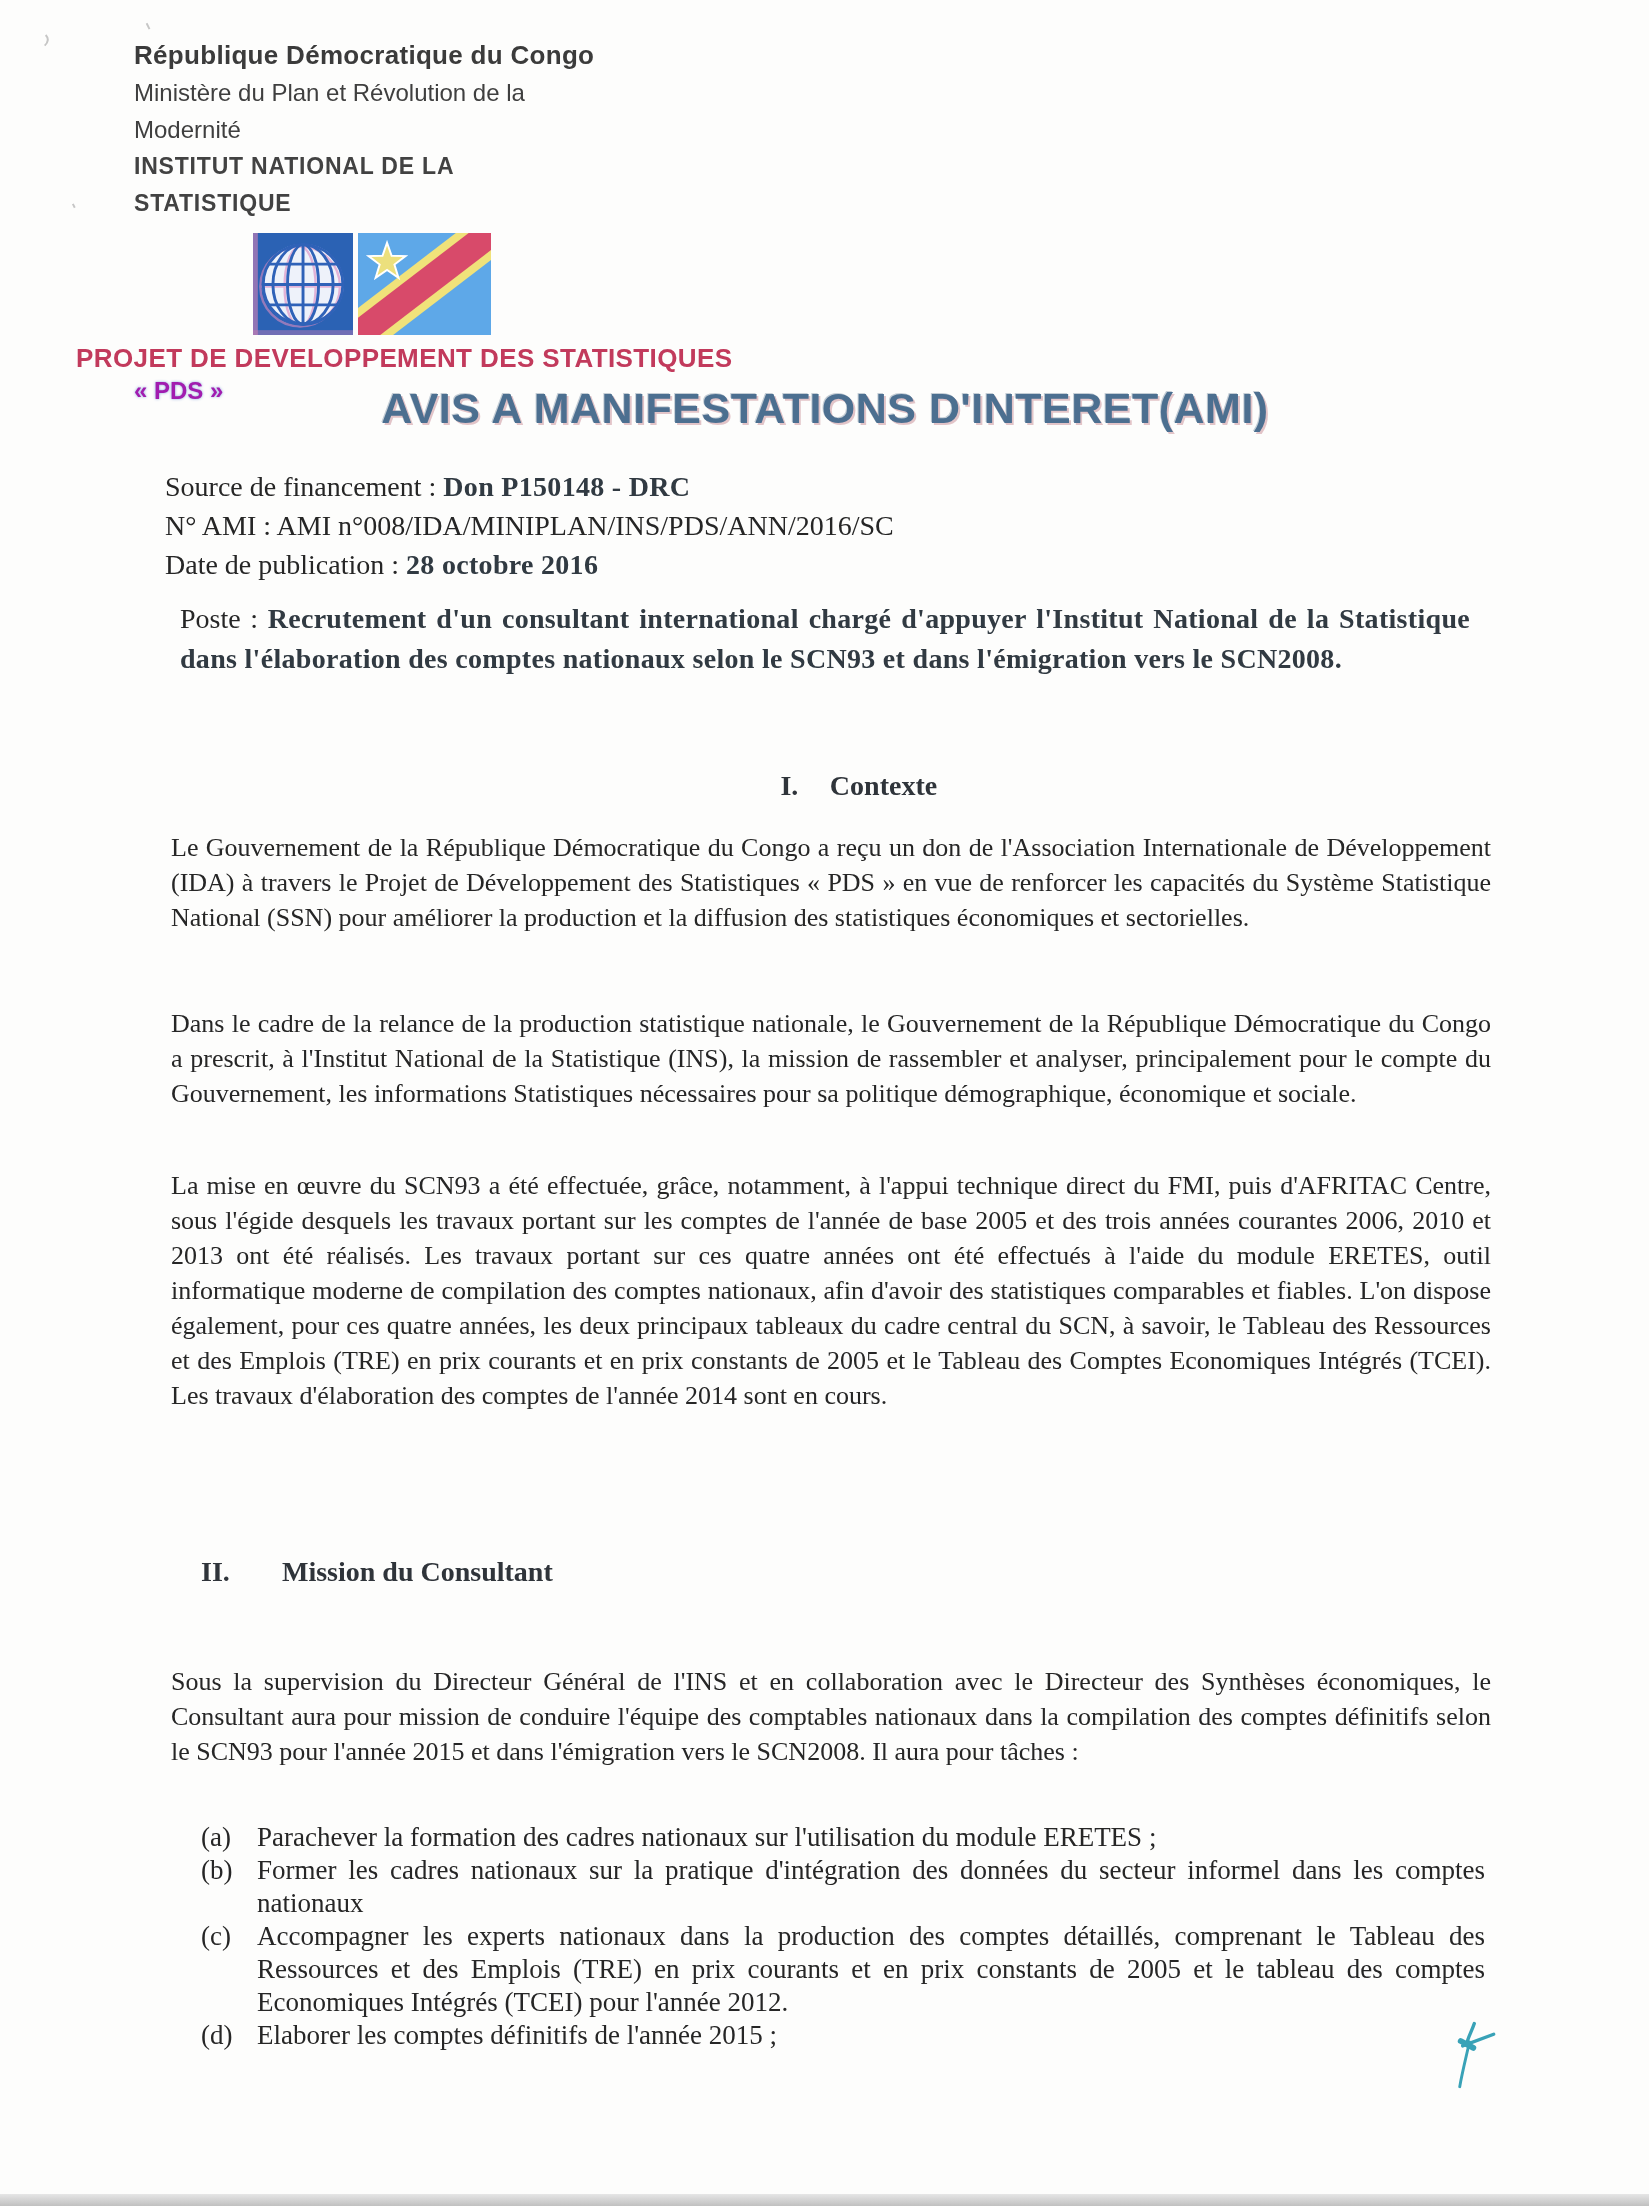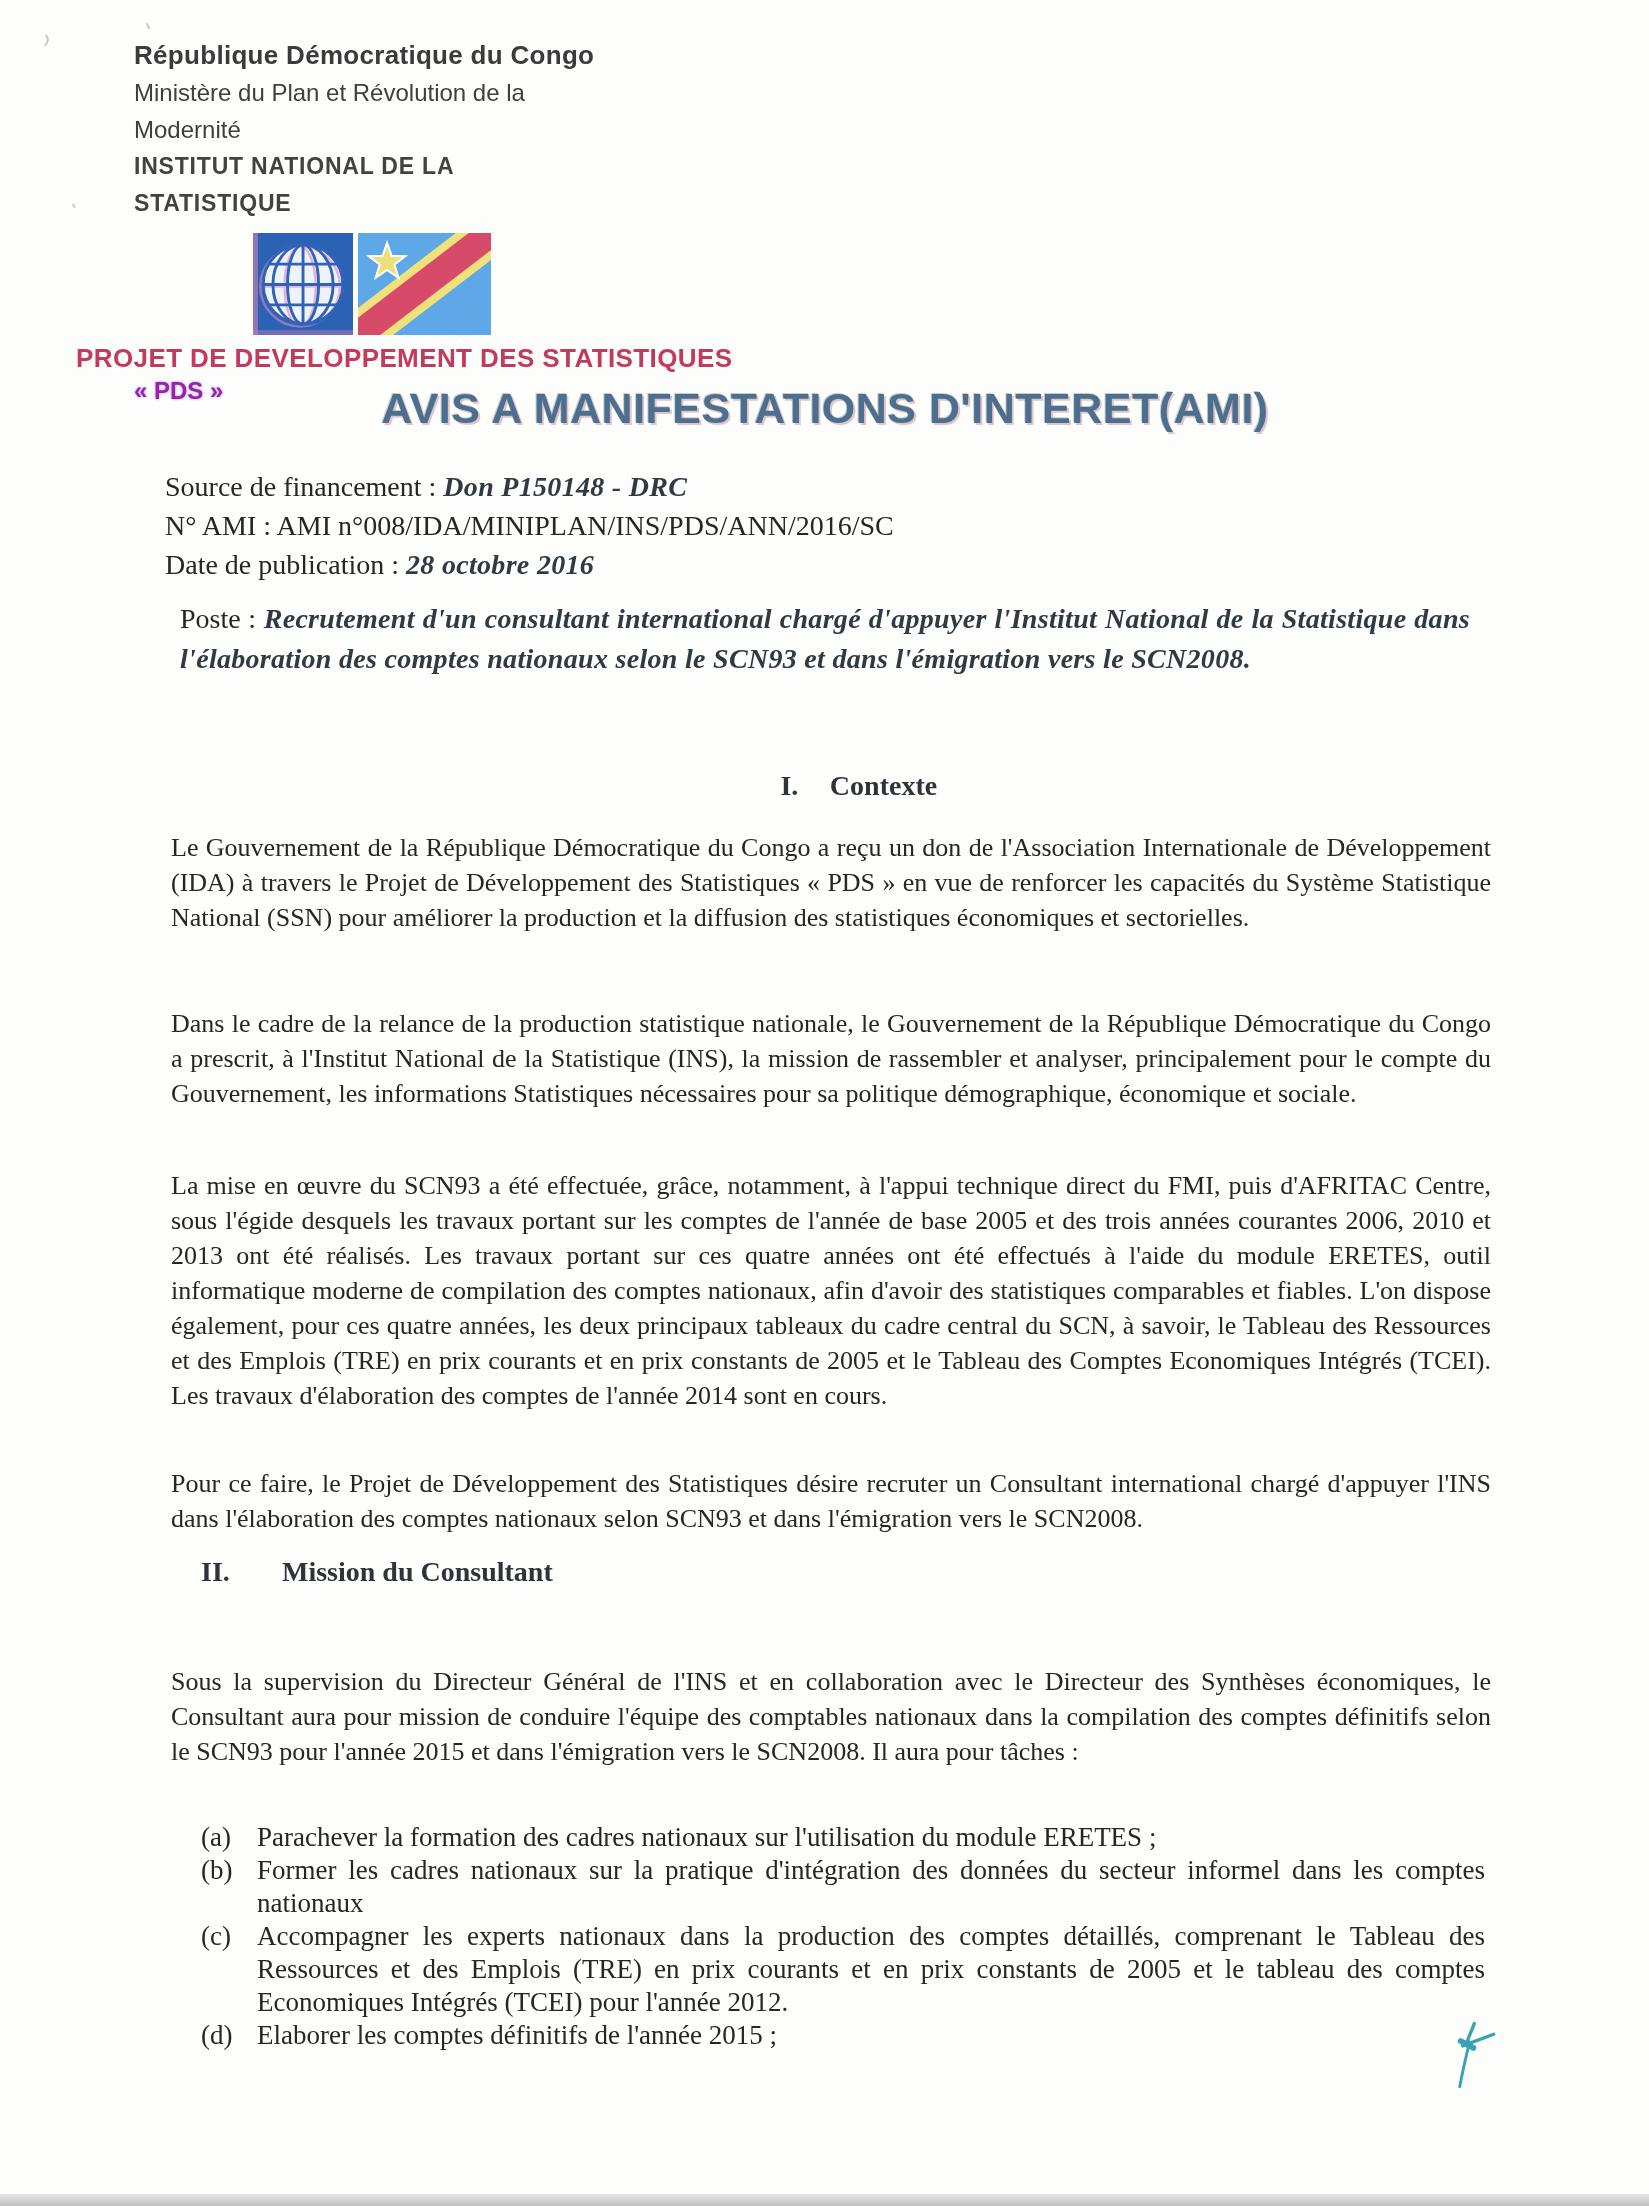--- a/index.html
+++ b/index.html
@@ -42,21 +42,21 @@
     font-size:43px; font-weight:800; letter-spacing:0.5px;
     color:#4c6f90;
     text-shadow:1.9px 1.9px 0 rgba(193,126,138,0.45), -1px -1px 0 rgba(90,115,140,0.35);
   }
 
   
   .meta {
     position:absolute; top:467px; left:165px; width:1320px;
     font-size:28px; line-height:39px;
   }
-  .meta .bold-val { font-weight:700; color:#313a42; letter-spacing:0.3px;font-style:italic; }
+  .meta .bold-val { font-weight:700; color:#313a42; letter-spacing:0.3px; }
   .poste-par { margin:15px; text-align:justify; line-height:40px; }
   .poste-par .bold-val { font-weight:700; color:#313a42; }
 
   
   .sec-heading {
     position:absolute; left:165px; width:1320px;
     font-size:28px; font-weight:700; color:#2f343a;
   }
   .sec-heading .sec-num { display:inline-block; margin-left:36px; width:81px; }
   .sec1-heading { top:770px;text-align:center; }
@@ -142,21 +142,20 @@
     <div><span>Date de publication : </span><span class="bold-val">28 octobre 2016</span></div>
     <p class="poste-par"><span>Poste : </span><span class="bold-val">Recrutement d'un consultant international chargé d'appuyer l'Institut National de la Statistique dans l'élaboration des comptes nationaux selon le SCN93 et dans l'émigration vers le SCN2008.</span></p>
   </div>
 
   <div class="sec-heading sec1-heading">
     <span class="sec-num">I.</span><span>Contexte</span>
   </div>
   <p class="body-par p1">Le Gouvernement de la République Démocratique du Congo a reçu un don de l'Association Internationale de Développement (IDA) à travers le Projet de Développement des Statistiques « PDS » en vue de renforcer les capacités du Système Statistique National (SSN) pour améliorer la production et la diffusion des statistiques économiques et sectorielles.</p>
   <p class="body-par p2">Dans le cadre de la relance de la production statistique nationale, le Gouvernement de la République Démocratique du Congo a prescrit, à l'Institut National de la Statistique (INS), la mission de rassembler et analyser, principalement pour le compte du Gouvernement, les informations Statistiques nécessaires pour sa politique démographique, économique et sociale.</p>
   <p class="body-par p3">La mise en œuvre du SCN93 a été effectuée, grâce, notamment, à l'appui technique direct du FMI, puis d'AFRITAC Centre, sous l'égide desquels les travaux portant sur les comptes de l'année de base 2005 et des trois années courantes 2006, 2010 et 2013 ont été réalisés. Les travaux portant sur ces quatre années ont été effectués à l'aide du module ERETES, outil informatique moderne de compilation des comptes nationaux, afin d'avoir des statistiques comparables et fiables. L'on dispose également, pour ces quatre années, les deux principaux tableaux du cadre central du SCN, à savoir, le Tableau des Ressources et des Emplois (TRE) en prix courants et en prix constants de 2005 et le Tableau des Comptes Economiques Intégrés (TCEI). Les travaux d'élaboration des comptes de l'année 2014 sont en cours.</p>
-  <p class="body-par p4">Pour ce faire, le Projet de Développement des Statistiques désire recruter un Consultant international chargé d'appuyer l'INS dans l'élaboration des comptes nationaux selon SCN93 et dans l'émigration vers le SCN2008.</p>
 
   <div class="sec-heading sec2-heading">
     <span class="sec-num">II.</span><span>Mission du Consultant</span>
   </div>
   <p class="body-par mission-par">Sous la supervision du Directeur Général de l'INS et en collaboration avec le Directeur des Synthèses économiques, le Consultant  aura pour mission de conduire l'équipe des comptables nationaux dans la compilation des comptes définitifs selon le SCN93 pour l'année 2015 et dans l'émigration vers le SCN2008. Il aura pour tâches :</p>
 
   <div class="task-list">
     <p class="task-item"><span class="marker">(a)</span><span>Parachever la formation des cadres nationaux sur l'utilisation du module ERETES ;</span></p>
     <p class="task-item"><span class="marker">(b)</span><span>Former les cadres nationaux sur la pratique d'intégration des données du secteur informel dans les comptes nationaux</span></p>
     <p class="task-item"><span class="marker">(c)</span><span>Accompagner les experts nationaux dans la production des comptes détaillés, comprenant le Tableau des Ressources et des Emplois (TRE) en prix courants et en prix constants de 2005 et le tableau des comptes Economiques Intégrés (TCEI) pour l'année 2012.</span></p>

